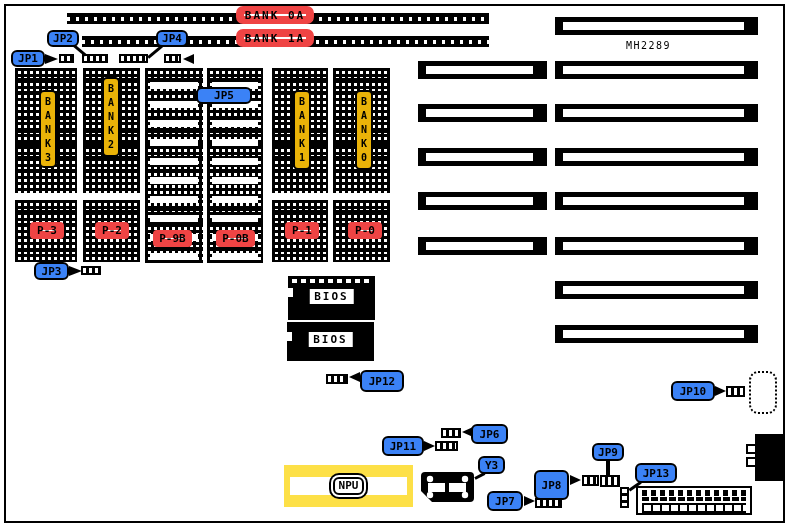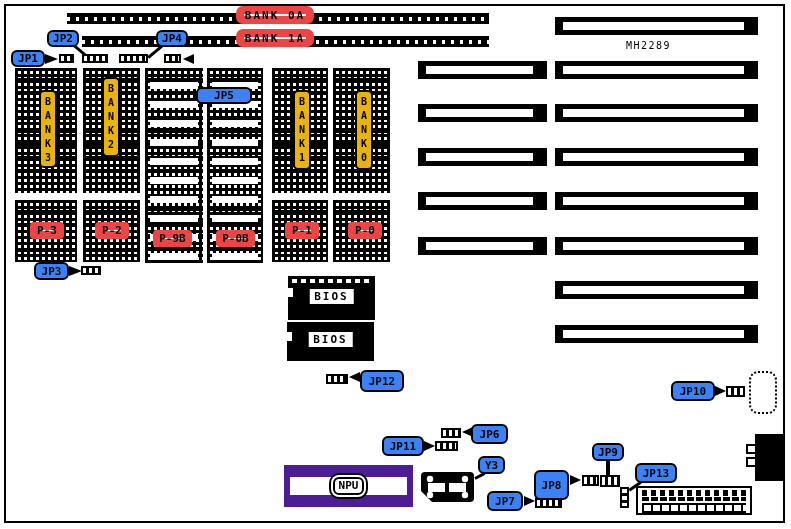--- a/index.html
+++ b/index.html
@@ -70,21 +70,21 @@
   
   .bios { position:absolute; background:#000; z-index:1; }
   .bios .dashes { position:absolute; left:4px; right:4px; top:3px; height:4px;
     background:repeating-linear-gradient(to right,#fff 0 5px,transparent 5px 9px); }
   .bios .notch { position:absolute; left:0; width:5px; height:9px; background:#fff; }
   .bios .blabel { position:absolute; left:50%; transform:translateX(-50%);
     background:#fff; color:#000; font-size:11px; font-weight:bold; letter-spacing:2px;
     padding:1px 5px; white-space:nowrap; }
 
   
-  .npu { position:absolute; background:#4c1d95; padding:10px 4px; display:flex; flex-direction:column; z-index:1; }
+  .npu { position:absolute; background:#fde047; padding:10px 4px; display:flex; flex-direction:column; z-index:1; }
   .npu .pins { height:6px;
     background-image:repeating-linear-gradient(to right,#fff 0 4px,transparent 4px 9px); }
   .npu .cavity { flex:1; margin:2px 2px; background:#fff; position:relative;
     display:flex; align-items:center; justify-content:center; }
   .npu .cavity::before { content:""; position:absolute; top:-2px; left:50%; transform:translateX(-50%);
     width:8px; height:5px; background:#000; }
   .npu .cavity::after { content:""; position:absolute; bottom:-2px; left:50%; transform:translateX(-50%);
     width:8px; height:5px; background:#000; }
   .npu .nlabel { background:#fff; border:2px solid #000; border-radius:6px;
     box-shadow:0 0 0 2px #fff, 0 0 0 4px #000; font-size:11px; font-weight:bold;

